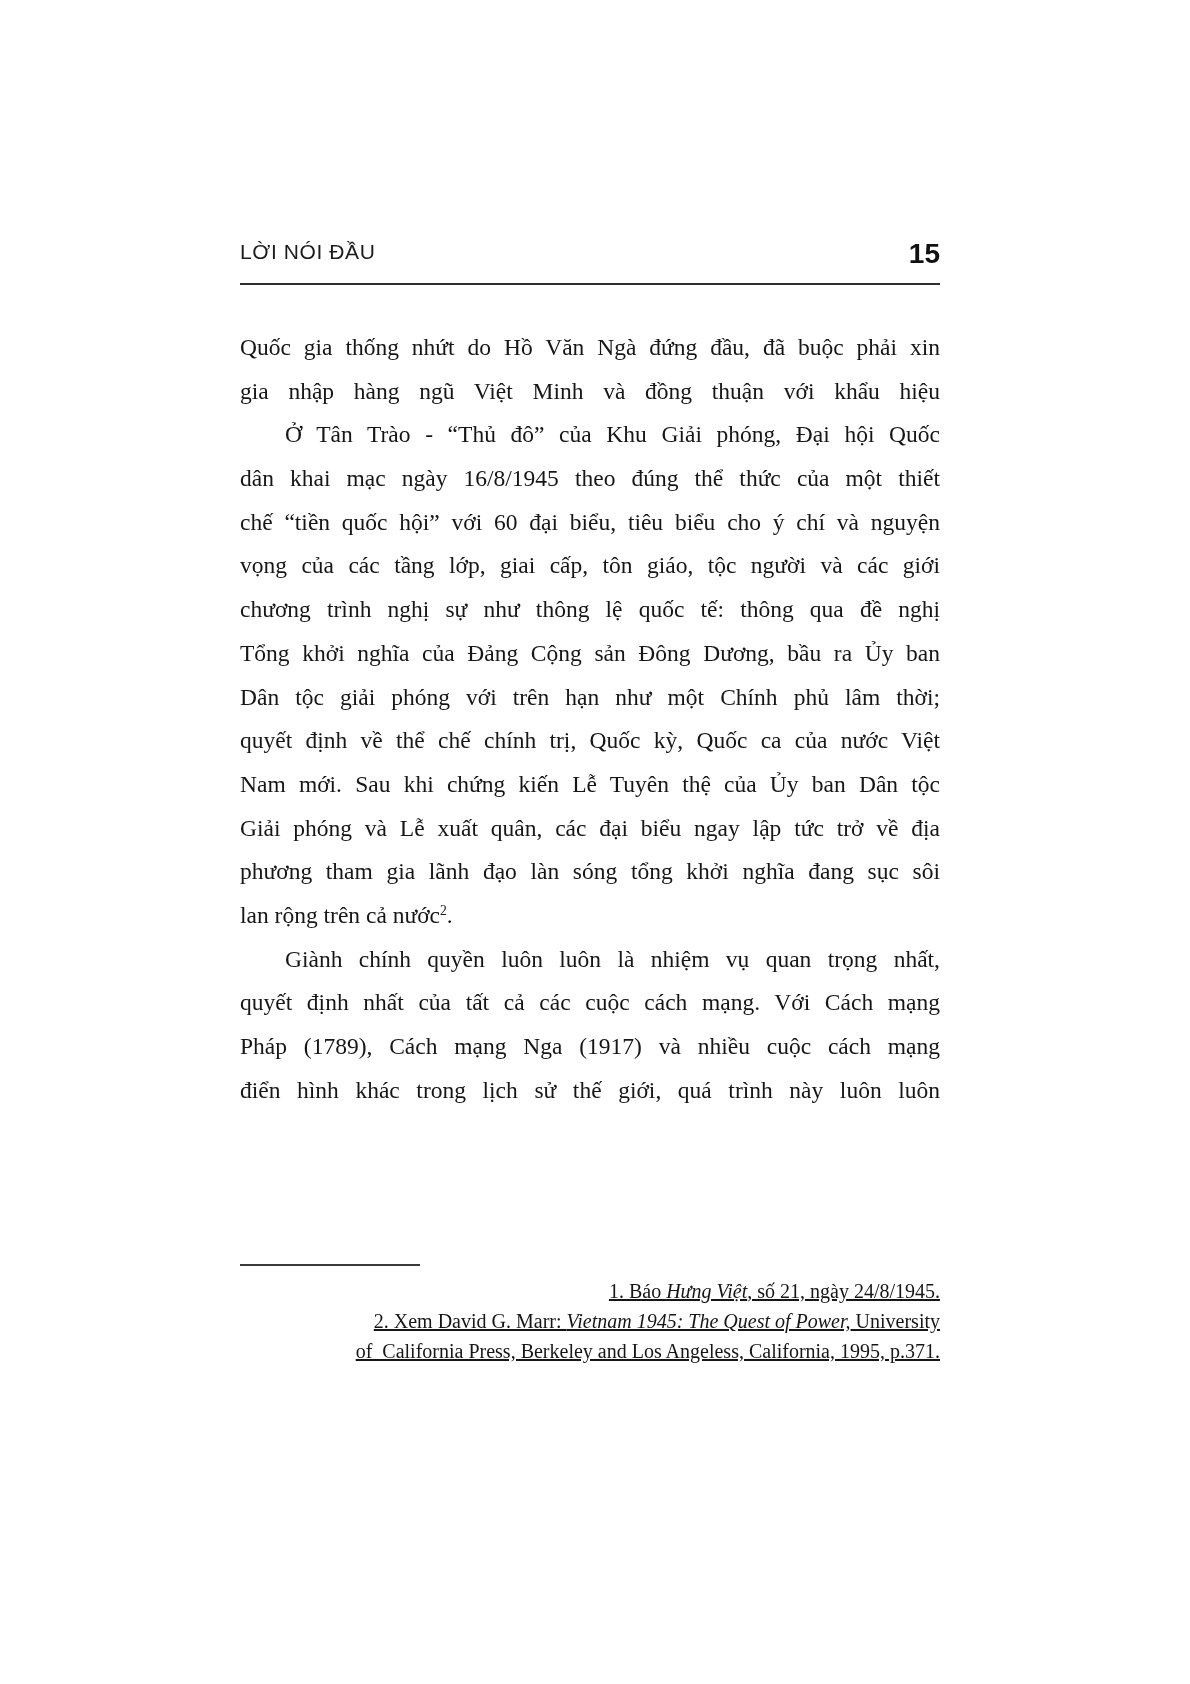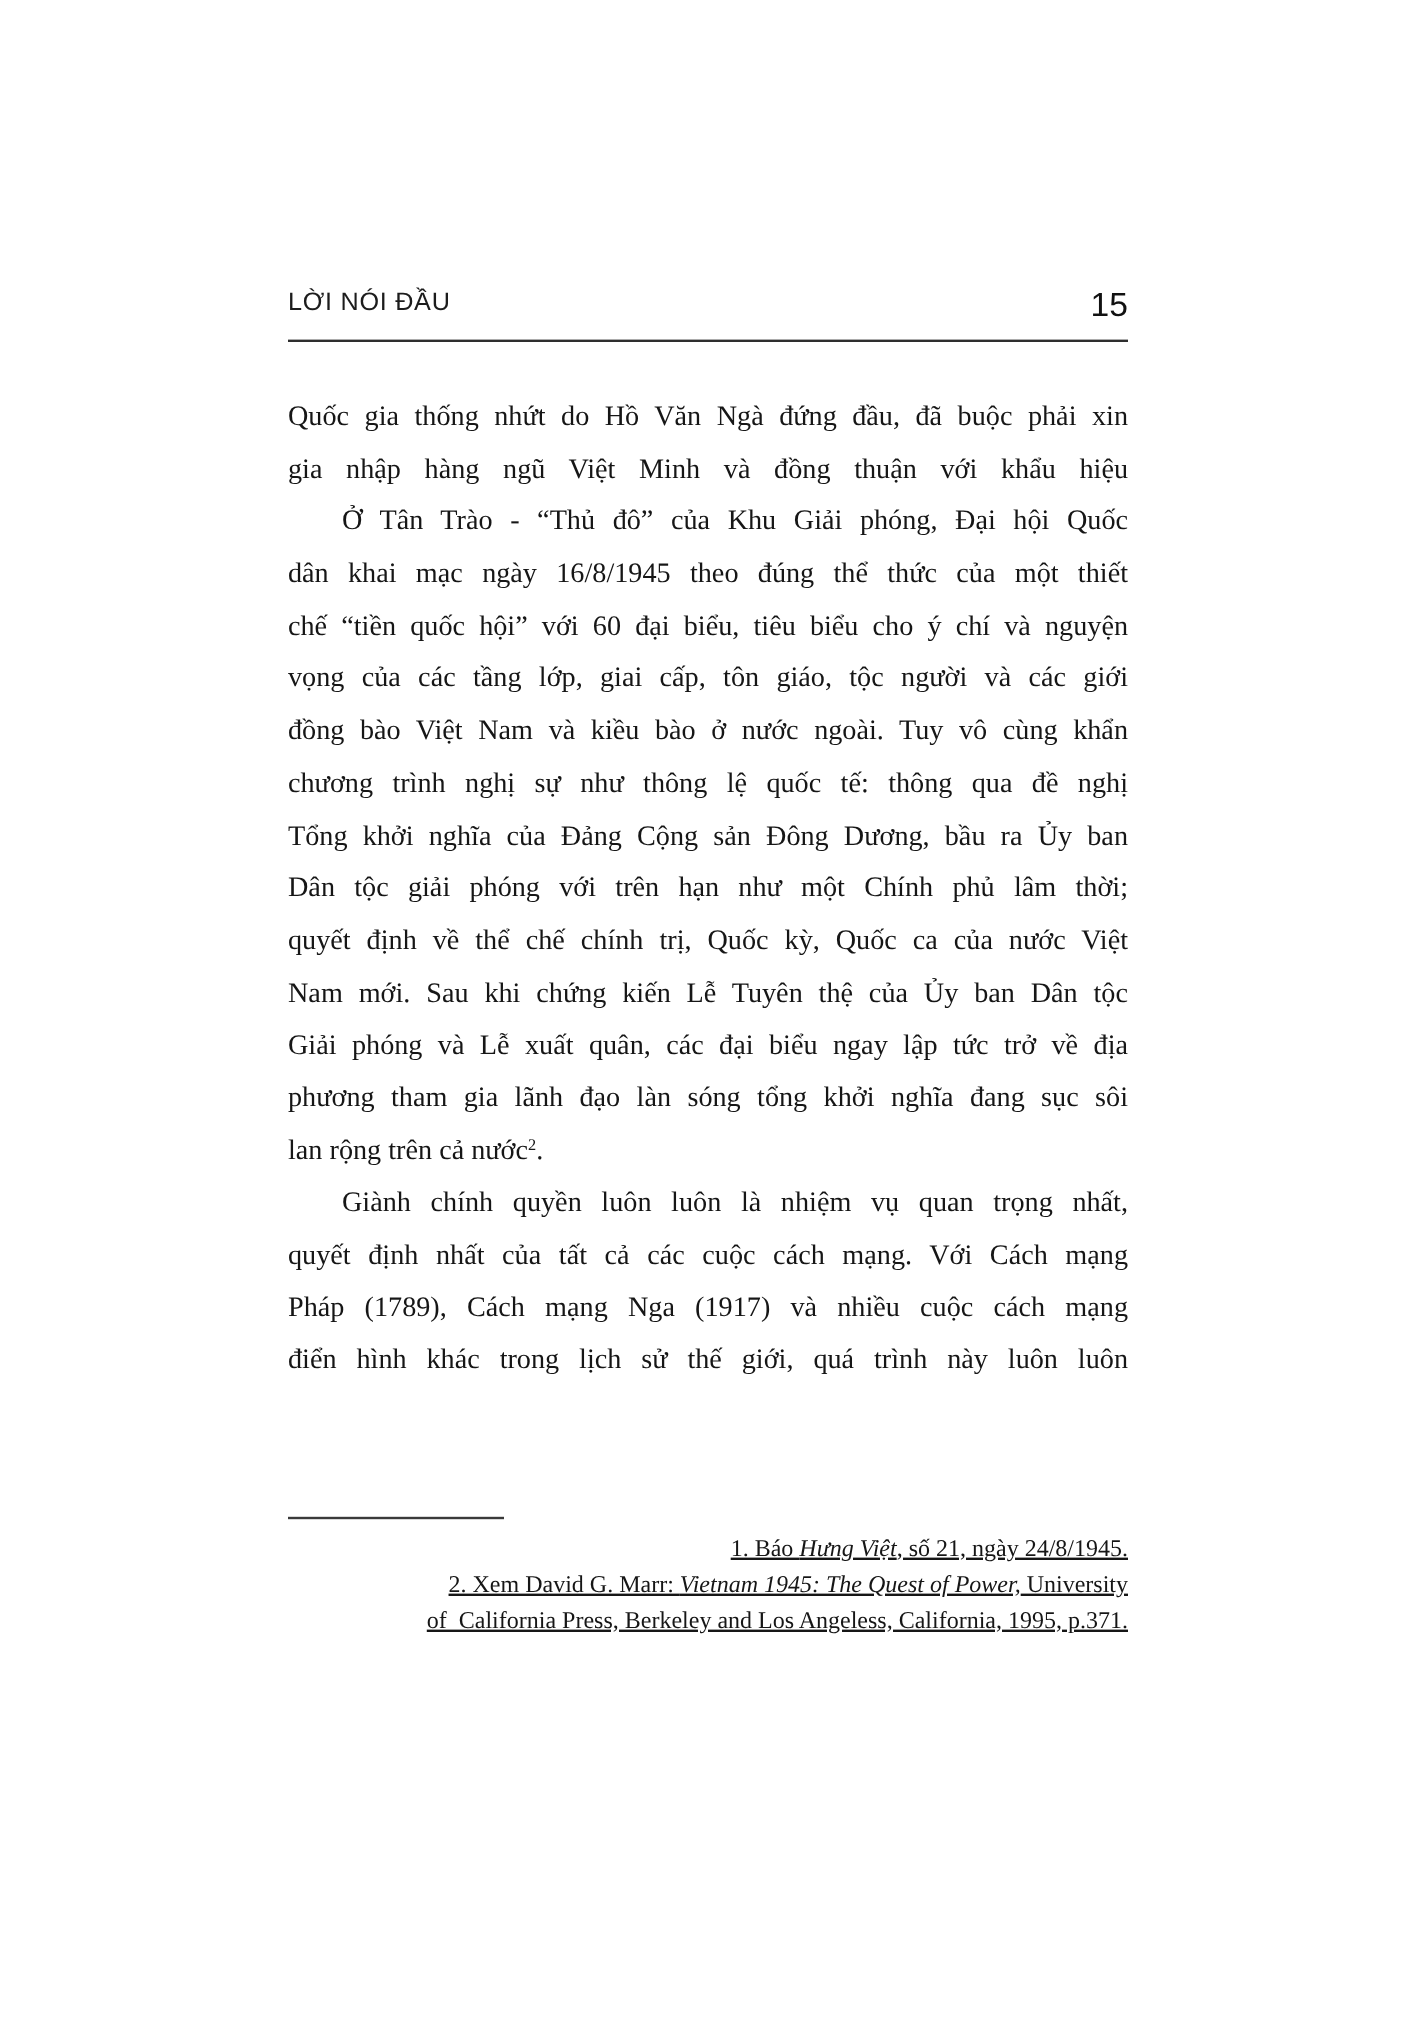--- a/index.html
+++ b/index.html
@@ -27,21 +27,21 @@
     font-family: "Liberation Sans", sans-serif;
     font-size: 21px;
     font-weight: 500;
     letter-spacing: 0.6px;
     color: #1c1c1c;
     padding-bottom: 6px;
   }
   .page-number {
     font-family: "Liberation Sans", sans-serif;
     font-size: 28px;
-    font-weight: 400;
+    font-weight: 700;
     color: #111;
     padding-bottom: 1px;
   }
   .header-rule {
     position: absolute;
     left: 240px;
     width: 700px;
     top: 283px;
     height: 2px;
     background: #2e2e2e;
@@ -111,21 +111,20 @@
   <div class="body-text">
       <div>
         <div class="line"><span>Quốc gia thống nhứt do Hồ Văn Ngà đứng đầu, đã buộc phải xin</span></div>
         <div class="line"><span>gia nhập hàng ngũ Việt Minh và đồng thuận với khẩu hiệu</span></div>
       </div>
       <div>
         <div class="line indent"><span>Ở Tân Trào - “Thủ đô” của Khu Giải phóng, Đại hội Quốc</span></div>
         <div class="line"><span>dân khai mạc ngày 16/8/1945 theo đúng thể thức của một thiết</span></div>
         <div class="line"><span>chế “tiền quốc hội” với 60 đại biểu, tiêu biểu cho ý chí và nguyện</span></div>
         <div class="line"><span>vọng của các tầng lớp, giai cấp, tôn giáo, tộc người và các giới</span></div>
-        <div class="line"><span>đồng bào Việt Nam và kiều bào ở nước ngoài. Tuy vô cùng khẩn</span></div>
         <div class="line"><span>chương trình nghị sự như thông lệ quốc tế: thông qua đề nghị</span></div>
         <div class="line"><span>Tổng khởi nghĩa của Đảng Cộng sản Đông Dương, bầu ra Ủy ban</span></div>
         <div class="line"><span>Dân tộc giải phóng với trên hạn như một Chính phủ lâm thời;</span></div>
         <div class="line"><span>quyết định về thể chế chính trị, Quốc kỳ, Quốc ca của nước Việt</span></div>
         <div class="line"><span>Nam mới. Sau khi chứng kiến Lễ Tuyên thệ của Ủy ban Dân tộc</span></div>
         <div class="line"><span>Giải phóng và Lễ xuất quân, các đại biểu ngay lập tức trở về địa</span></div>
         <div class="line"><span>phương tham gia lãnh đạo làn sóng tổng khởi nghĩa đang sục sôi</span></div>
         <div class="line last"><span>lan rộng trên cả nước</span><span class="sup">2</span><span>.</span></div>
       </div>
       <div>

